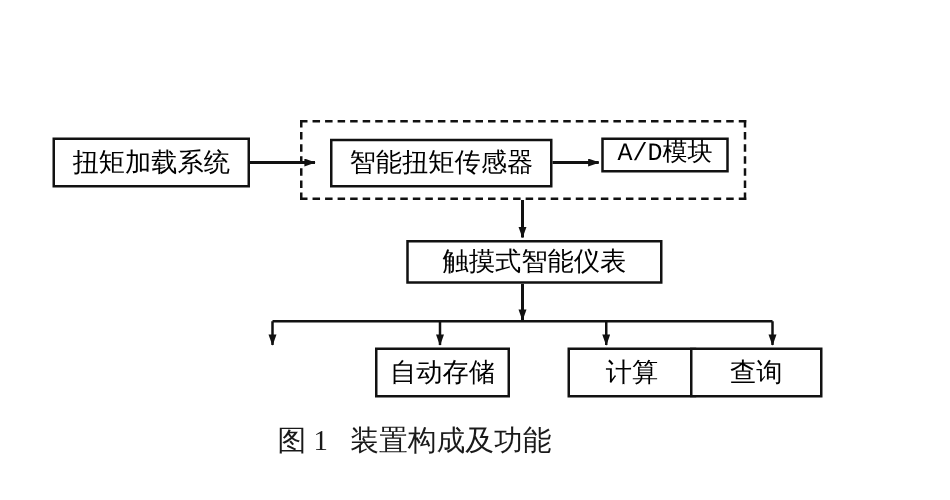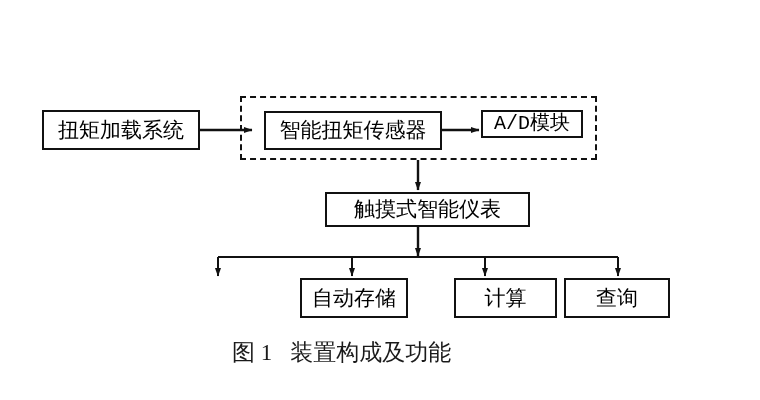--- a/index.html
+++ b/index.html
@@ -119,21 +119,21 @@
 
 
   <div class="node-box" style="left:300px; top:278px; width:108px; height:40px;">
     <span class="node-label">自动存储</span>
   </div>
 
   <div class="node-box" style="left:435px; top:278px; width:103px; height:40px;margin-left:19px;">
     <span class="node-label">计算</span>
   </div>
 
-  <div class="node-box" style="left:564px; top:278px; width:106px; height:40px;">
+  <div class="node-box" style="left:552px; top:278px; width:106px; height:40px;">
     <span class="node-label">查询</span>
   </div>
 
-  <div class="caption" style="left:232px; top:337px;">
+  <div class="caption" style="left:222px; top:337px;">
     <span>图 1</span><span class="cap-gap"></span><span>装置构成及功能</span>
   </div>
 
 </div>
 
 </body></html>

